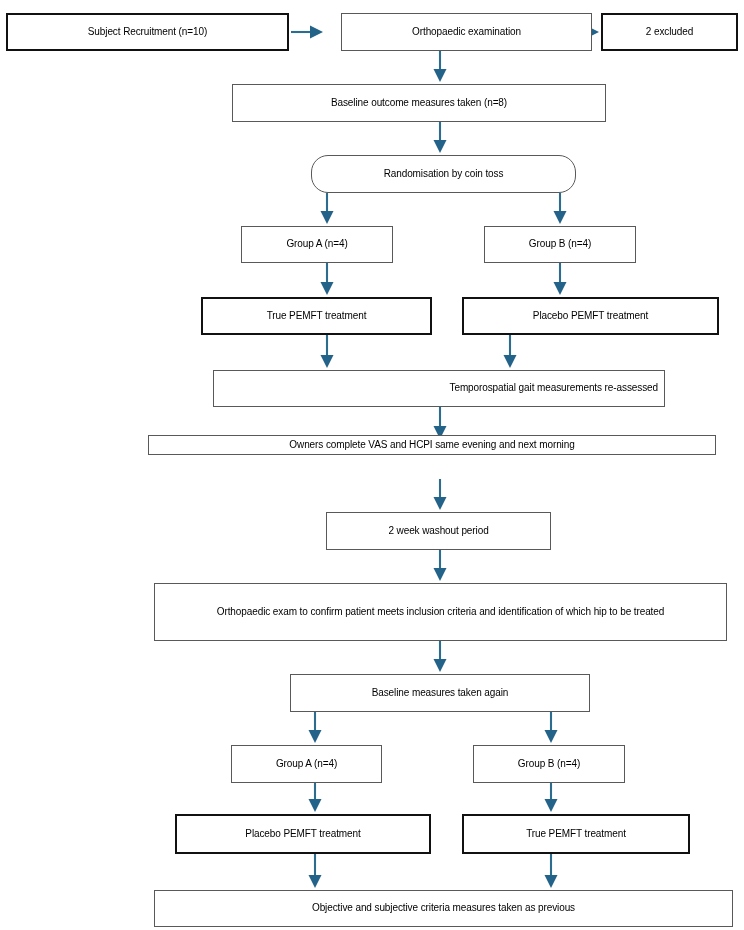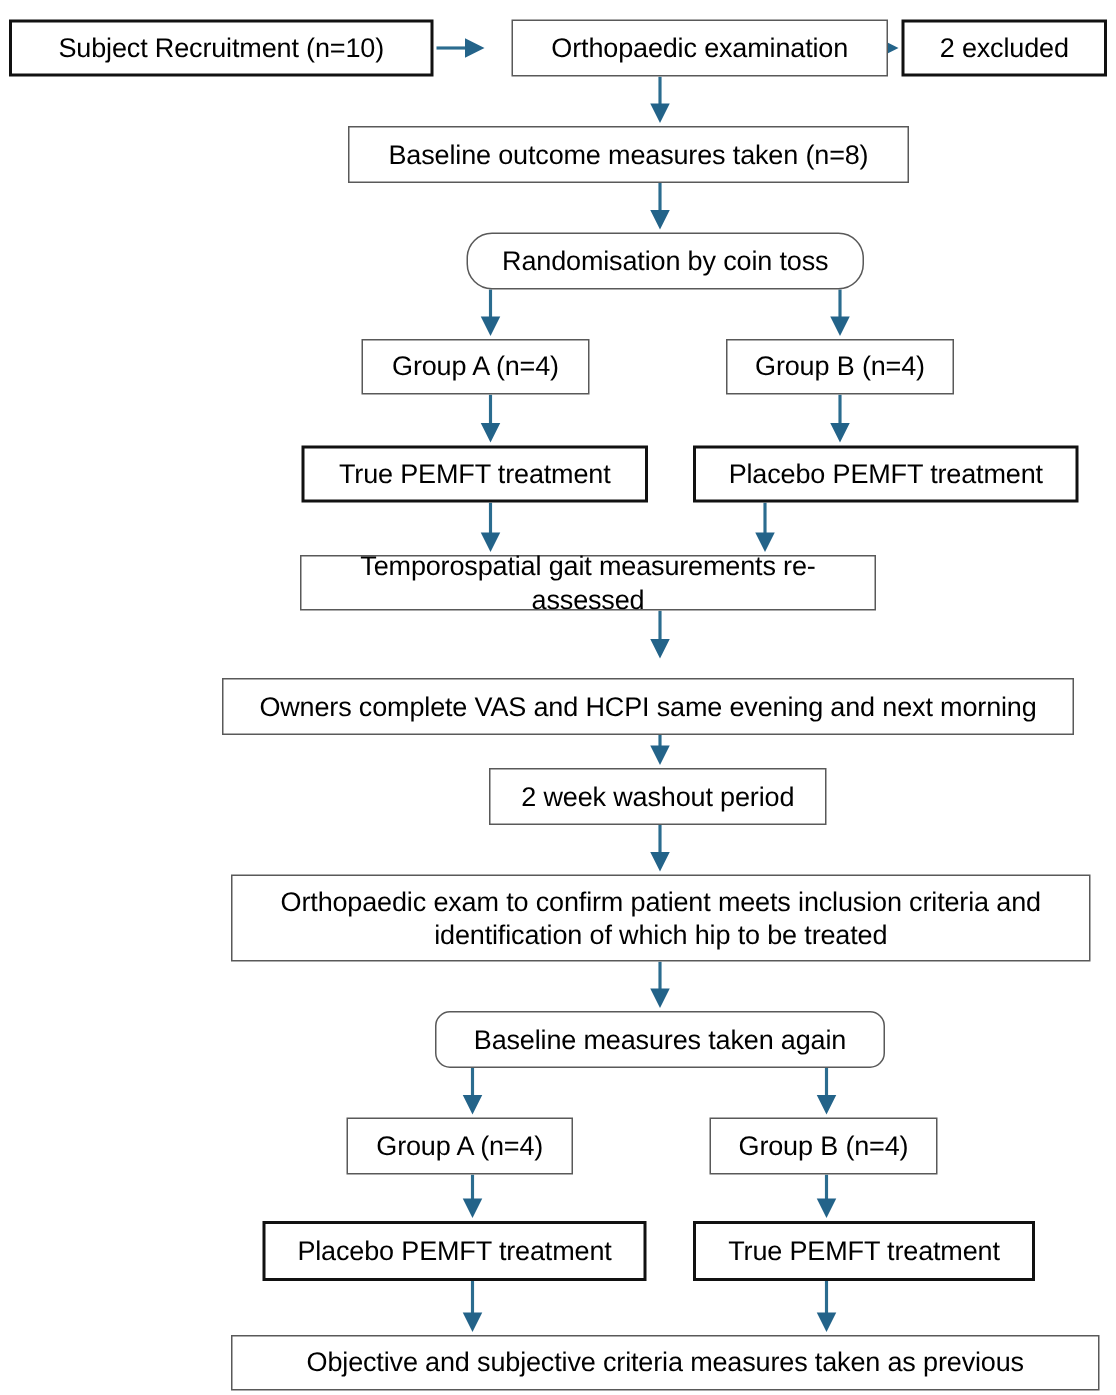--- a/index.html
+++ b/index.html
@@ -21,21 +21,21 @@
   .node {
     position: absolute;
     box-sizing: border-box;
     background: #ffffff;
     border: 1.4px solid #595959;
     display: flex;
     align-items: center;
     justify-content: center;
     text-align: center;
     color: #000000;
-    font-size: 18px;
+    font-size: 10px;
     line-height: 1.25;
     letter-spacing: -0.1px;
     z-index: 2;
   }
   .node.thick {
     border: 2.4px solid #111111;
   }
   .node .txt {
     display: block;
     padding: 0 6px;
@@ -169,33 +169,33 @@
       </div>
       <div class="node" style="left: 484px; top: 226px; width: 152px; height: 37px;">
         <span class="txt">Group B (n=4)</span>
       </div>
       <div class="node thick" style="left: 201px; top: 297px; width: 231px; height: 38px;">
         <span class="txt"><b>True</b> PEMFT treatment</span>
       </div>
       <div class="node thick" style="left: 462px; top: 297px; width: 257px; height: 38px;">
         <span class="txt"><b>Placebo</b> PEMFT treatment</span>
       </div>
-      <div class="node" style="left: 200px; top: 370px; width: 384px; height: 37px;">
+      <div class="node" style="left: 213px; top: 370px; width: 452px; height: 37px; justify-content: flex-end;">
         <span class="txt">Temporospatial gait measurements re-assessed</span>
       </div>
-      <div class="node" style="left: 148px; top: 452px; width: 568px; height: 38px; align-items: center;">
+      <div class="node" style="left: 148px; top: 435px; width: 568px; height: 20px; align-items: center;">
         <span class="txt">Owners complete VAS and HCPI same evening and next morning</span>
       </div>
       <div class="node" style="left: 326px; top: 512px; width: 225px; height: 38px;">
         <span class="txt">2 week washout period</span>
       </div>
       <div class="node" style="left: 154px; top: 583px; width: 573px; height: 58px;">
         <span class="txt">Orthopaedic exam to confirm patient meets inclusion criteria and identification of which hip to be treated</span>
       </div>
-      <div class="node" style="left: 290px; top: 674px; width: 300px; height: 38px; border-radius: 10px;">
+      <div class="node" style="left: 290px; top: 674px; width: 300px; height: 38px;">
         <span class="txt">Baseline measures taken again</span>
       </div>
       <div class="node" style="left: 231px; top: 745px; width: 151px; height: 38px;">
         <span class="txt">Group A (n=4)</span>
       </div>
       <div class="node" style="left: 473px; top: 745px; width: 152px; height: 38px;">
         <span class="txt">Group B (n=4)</span>
       </div>
       <div class="node thick" style="left: 175px; top: 814px; width: 256px; height: 40px;">
         <span class="txt"><b>Placebo</b> PEMFT treatment</span>

